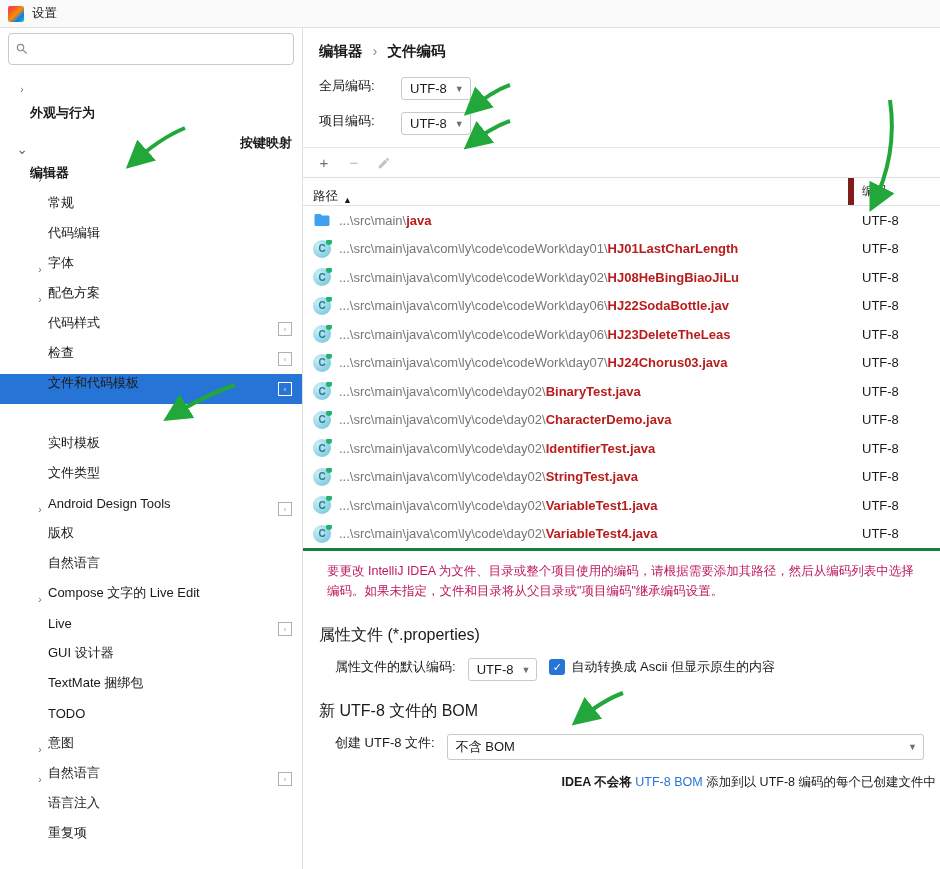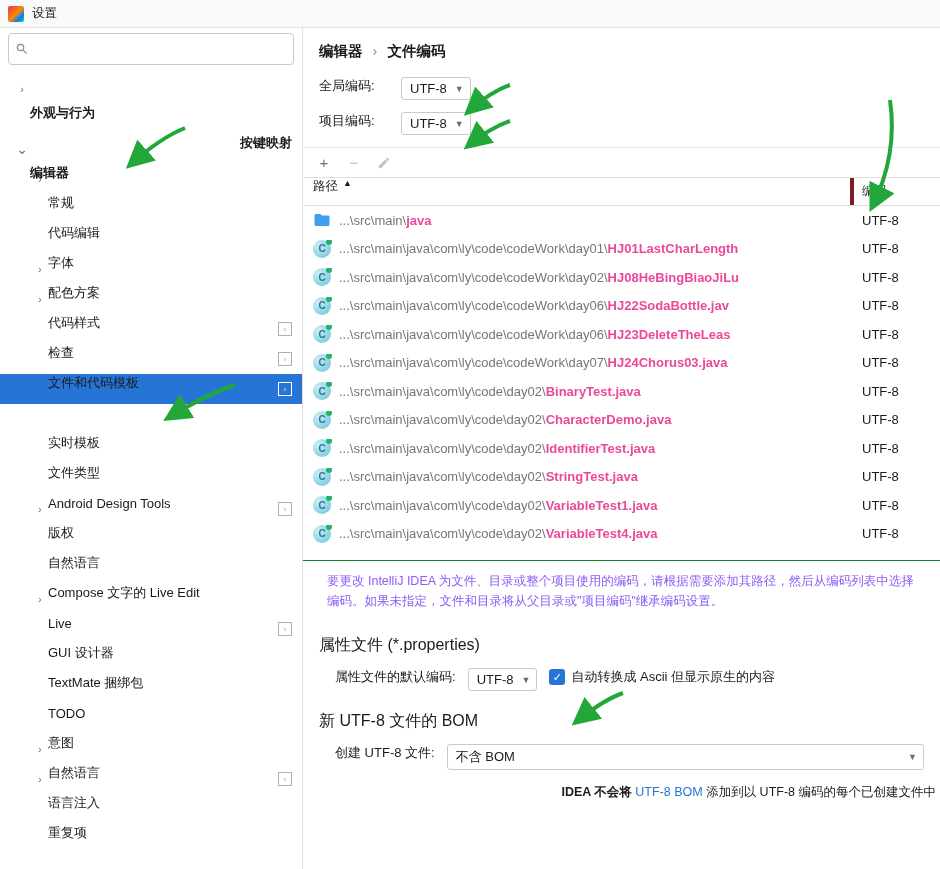--- a/index.html
+++ b/index.html
@@ -25,32 +25,32 @@
 .crumb .sep { color: #8a8a8a; font-weight: normal; margin: 0 6px; }
 .form-row { display: flex; align-items: flex-start; padding: 6px 16px; gap: 12px; }
 .form-row label { min-width: 70px; font-size: 13px; }
 .combo { display: inline-flex; align-items: center; border: 1px solid #c9c9c9; border-radius: 3px; padding: 3px 6px 3px 8px; background: #fff; font-size: 13px; cursor: pointer; min-width: 68px; }
 .combo.wide { flex:1; min-width:auto; }
 .combo .dd { margin-left: 8px; color: #6e6e6e; font-size: 9px; }
 .toolbar { height: 30px; display: flex; align-items: center; padding: 0 10px; gap: 8px; border-top: 1px solid #e8e8e8; margin-top: 6px; }
 .tbtn { width: 22px; height: 22px; display: inline-flex; align-items: center; justify-content: center; color: #6e6e6e; font-size: 15px; cursor: pointer; border-radius: 3px; }
 .table { border-top: 1px solid #e0e0e0; }
 .thdr { display: flex; align-items: center; height: 28px; border-bottom: 1px solid #e0e0e0; font-size: 12.5px; }
-.thdr .c1 { flex: 1; padding-left: 10px; display: flex; align-items: flex-start; gap: 5px; border-right: 4px solid #7f1d1d; height: 100%; }
+.thdr .c1 { flex: 1; padding-left: 10px; display: flex; align-items: flex-end; gap: 5px; border-right: 6px solid #7f1d1d; height: 100%; }
 .thdr .c2 { width: 86px; padding-left: 8px; }
 .tbodyrow { display: flex; align-items: center; height: 28.5px; font-size: 13px; }
 .tbodyrow .c1 { flex: 1; padding-left: 10px; display: flex; align-items: center; gap: 8px; overflow: hidden; white-space: nowrap; }
 .tbodyrow .c2 { width: 86px; padding-left: 8px; }
 .fico { width: 18px; height: 18px; flex-shrink: 0; }
 .fico.folder svg { fill: #40a0f0; }
 .fico.cls { background: radial-gradient(circle at 30% 30%, #cbeef7, #69c2d8); border-radius: 50%; display: flex; align-items: center; justify-content: center; font-size: 10px; font-weight: bold; color: #2a7a8f; position: relative; }
 .fico.cls::after { content:""; position:absolute; top:-1px; right:-1px; width:6px; height:6px; background:#21b36b; border-radius:50%; }
 .pthtxt { color: #767676; }
-.pthtxt b { color: #ec4899; font-weight: bold; }
-.hint { padding: 10px 24px; font-size: 12.5px; color: #8b5cf6; line-height: 1.6; border-top: 1px solid #15803d; margin-top: 12px; }
+.pthtxt b { color: #b91c1c; font-weight: bold; }
+.hint { padding: 10px 24px; font-size: 12.5px; color: #be185d; line-height: 1.6; border-top: 3px solid #15803d; margin-top: 0; }
 .section-title { padding: 14px 16px 6px 16px; font-size: 16px; }
 .ckbox { display: inline-flex; align-items: center; gap: 6px; }
 .ckbox .box { width: 16px; height: 16px; background: #2675d6; border-radius: 3px; display: inline-flex; align-items: center; justify-content: center; color: #fff; font-size: 11px; }
 .footnote { padding: 8px 16px; font-size: 12.5px; }
 .footnote a { color: #2675d6; text-decoration: none; }
 .arrow-green { position: absolute; pointer-events: none; z-index: 100; }
 .arrow-green svg { width: 100%; height: 100%; }
 .watermark { position:absolute; right:6px; bottom:6px; font-size:11px; color:rgba(120,120,120,.38);}
 </style>
 </head>

